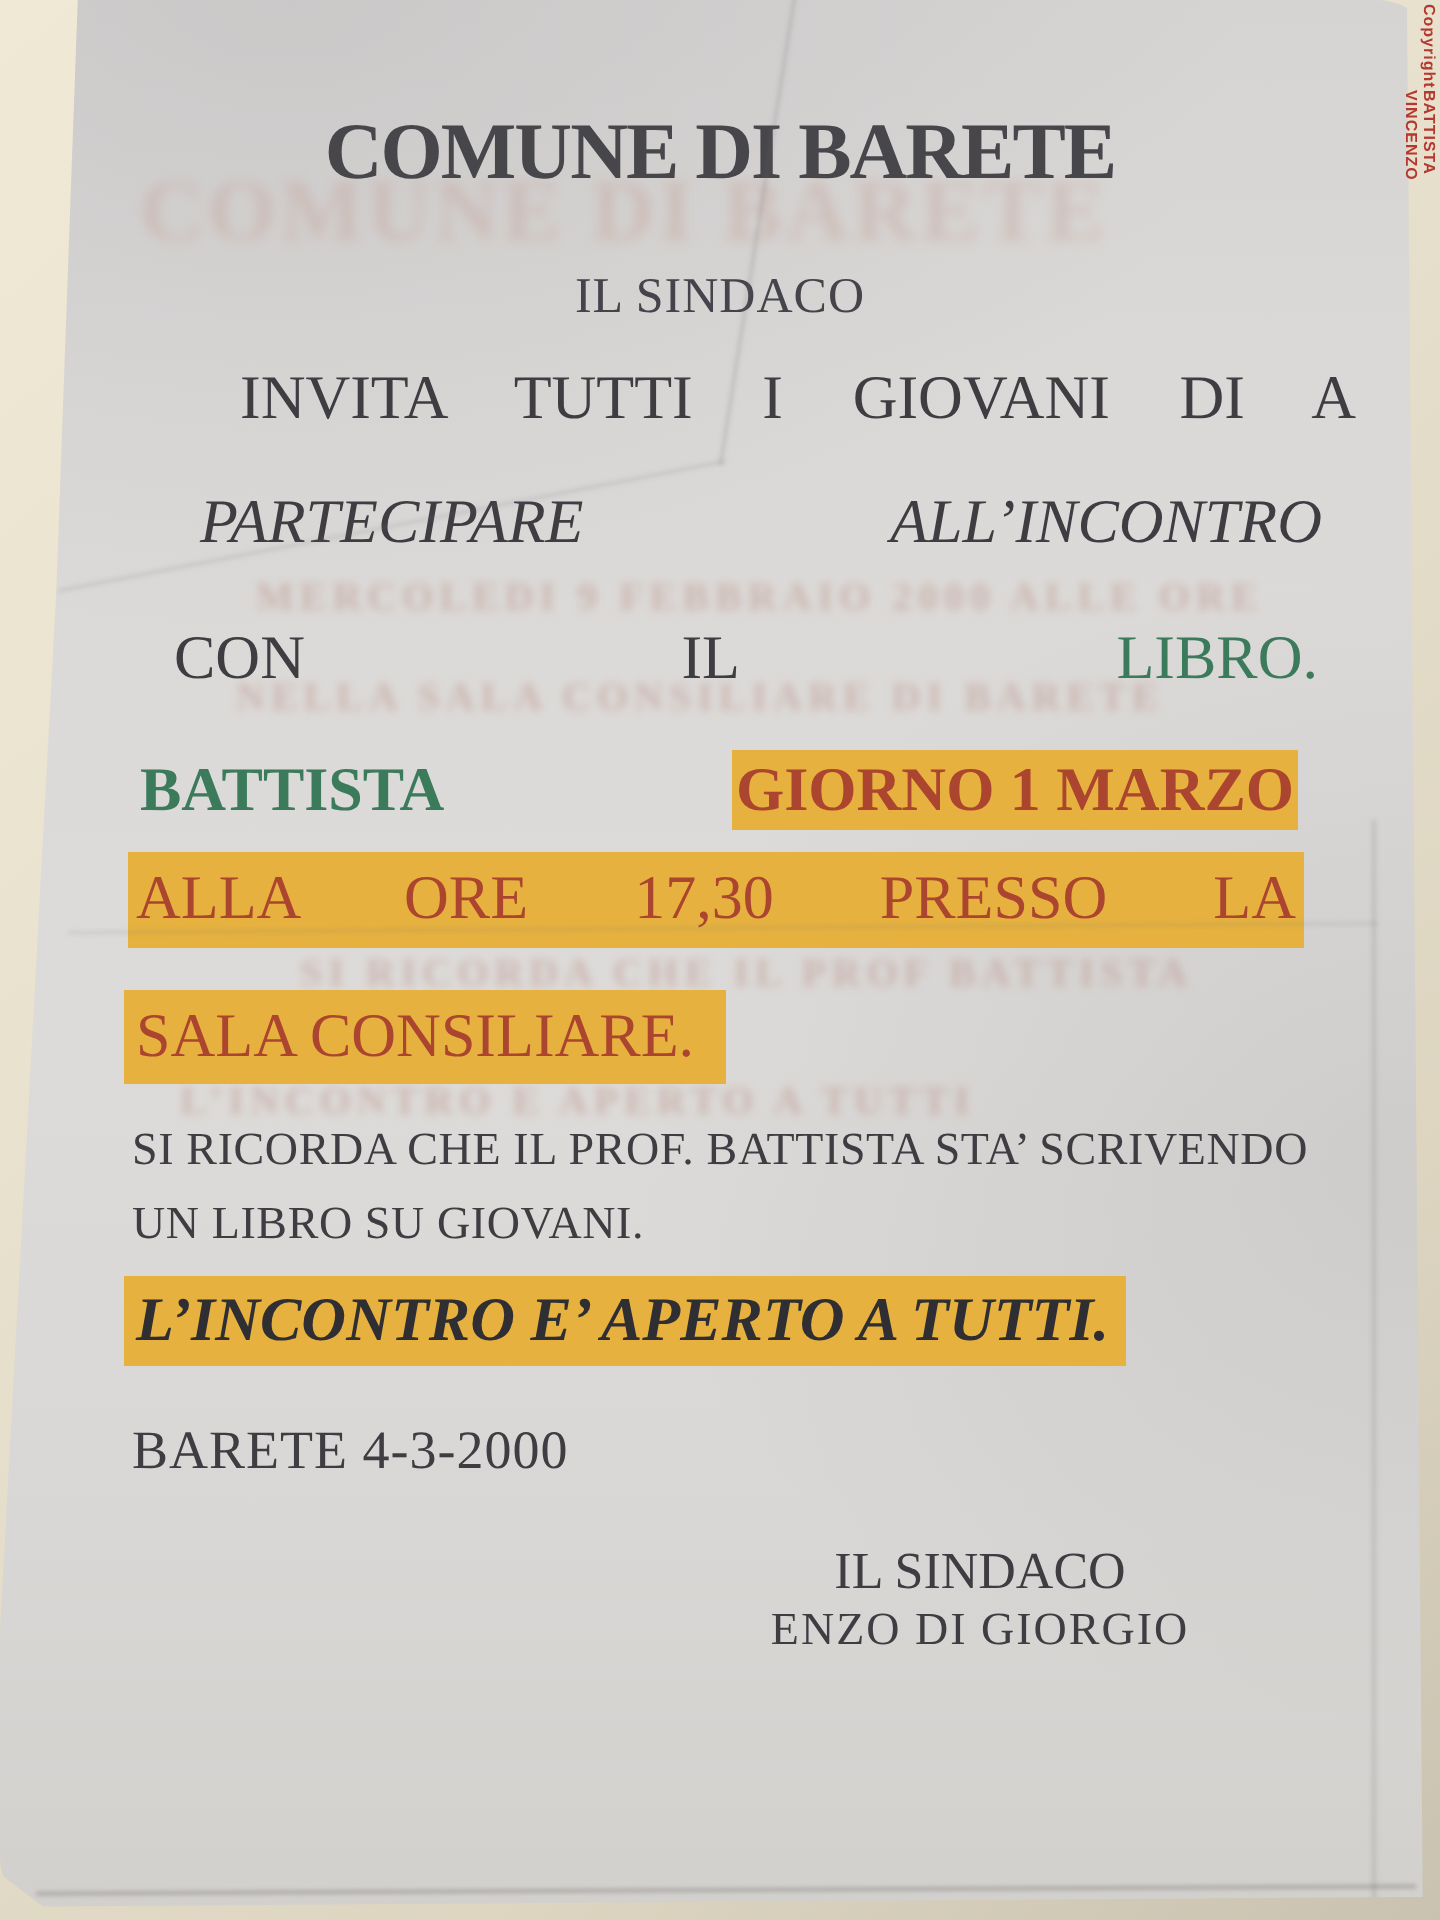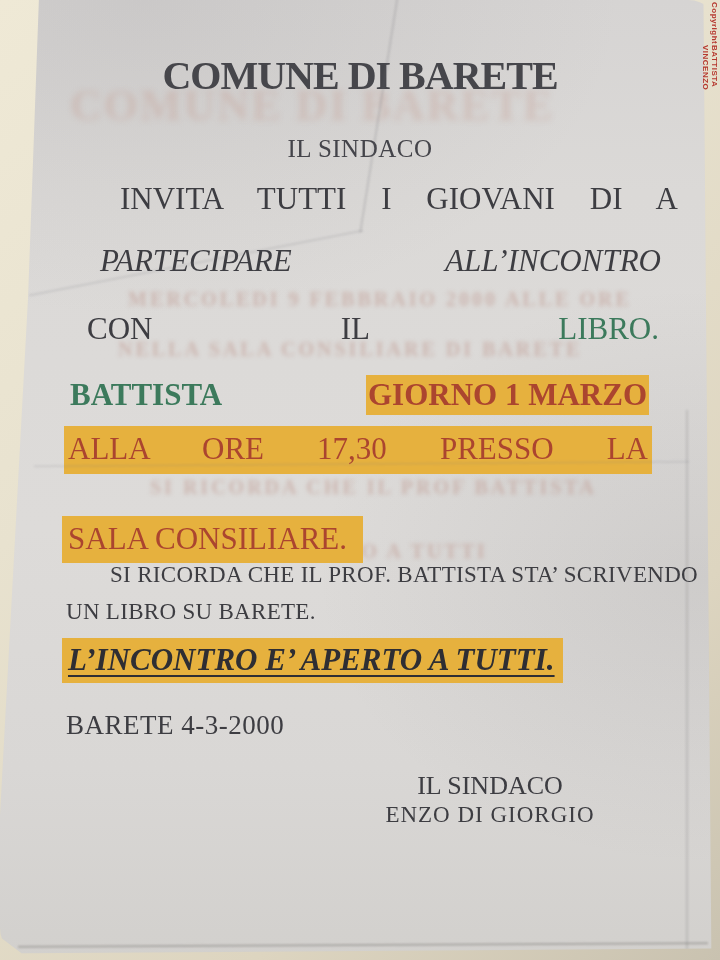--- a/index.html
+++ b/index.html
@@ -34,27 +34,27 @@
   .title{left:0;right:0;top:52px;text-align:center;font-size:40px;font-weight:700;letter-spacing:-1px;color:#46464b;}
   .subtitle{left:0;right:0;top:135px;text-align:center;font-size:25px;color:#44444a;letter-spacing:.5px;}
 
   .jline{position:absolute;font-size:31px;text-align:justify;text-align-last:justify;white-space:normal;}
   .l-invita{left:84px;width:558px;top:181px;margin-left:36px;}
   .l-partecipare{left:100px;width:561px;top:243px;font-style:italic;}
   .fline{position:absolute;display:flex;justify-content:space-between;font-size:31px;}
   .l-con{left:87px;width:572px;top:311px;gap:44px;}
   .l-battista{left:70px;width:577px;top:377px;align-items:center;font-weight:bold;}
   .l-alla{left:66px;width:580px;top:428px;padding:3px 2px 5px 2px;}
-  .l-sala{left:64px;top:500px;font-size:31px;margin-top:21px;}
+  .l-sala{left:64px;top:500px;font-size:31px;}
   .l-sala .hl{padding:3px 14px 5px 4px;}
   .note{position:absolute;font-size:23px;letter-spacing:.3px;}
-  .l-note1{left:66px;width:588px;top:562px;text-align:justify;text-align-last:justify;white-space:normal;margin-left:44px;}
+  .l-note1{left:66px;width:588px;top:562px;text-align:justify;text-align-last:justify;white-space:normal;}
   .l-note2{left:66px;top:599px;}
   .l-aperto{left:64px;top:642px;font-size:31px;font-style:italic;font-weight:600;}
-  .l-aperto .hl{padding:2px 6px 4px 4px;text-decoration:underline;text-decoration-thickness:2px;text-underline-offset:5px;color:#2e2e33;}
+  .l-aperto .hl{padding:2px 6px 4px 4px;text-decoration-thickness:2px;text-underline-offset:5px;color:#2e2e33;}
   .l-date{left:66px;top:710px;font-size:27px;letter-spacing:.5px;text-align:right;}
   .l-signrole{left:380px;width:220px;top:771px;text-align:center;font-size:26px;}
   .l-signname{left:352px;width:276px;top:802px;text-align:center;font-size:23px;letter-spacing:1px;}
 
   .ghost{position:absolute;color:rgba(190,148,138,.5);filter:blur(2px);font-weight:600;white-space:nowrap;overflow:hidden;}
   .g-title{left:70px;width:580px;top:80px;font-size:44px;letter-spacing:2px;color:rgba(198,160,150,.38);filter:blur(3px);}
   .g-r1{left:128px;width:525px;top:288px;font-size:20px;letter-spacing:3px;}
   .g-r2{left:118px;width:510px;top:338px;font-size:20px;letter-spacing:3px;}
   .g-r3{left:150px;width:480px;top:476px;font-size:20px;letter-spacing:3px;}
   .g-r4{left:90px;width:540px;top:540px;font-size:20px;letter-spacing:3px;}
@@ -94,21 +94,21 @@
       <span class="hl red">GIORNO 1 MARZO</span>
     </div>
 
     <div class="jline red hl l-alla">ALLA ORE 17,30 PRESSO LA</div>
 
     <div class="txt l-sala">
       <span class="hl red">SALA CONSILIARE.</span>
     </div>
 
     <div class="note ink l-note1">SI RICORDA CHE IL PROF. BATTISTA STA’ SCRIVENDO</div>
-    <div class="note ink l-note2">UN LIBRO SU BARETE.</div>
+    <div class="note ink l-note2">UN LIBRO SU GIOVANI.</div>
 
     <div class="txt l-aperto">
       <span class="hl">L’INCONTRO E’ APERTO A TUTTI.</span>
     </div>
 
     <div class="txt ink l-date">BARETE 4-3-2000</div>
     <div class="txt ink l-signrole">IL SINDACO</div>
     <div class="txt ink l-signname">ENZO DI GIORGIO</div>
 
     <div class="crease c1"></div>

